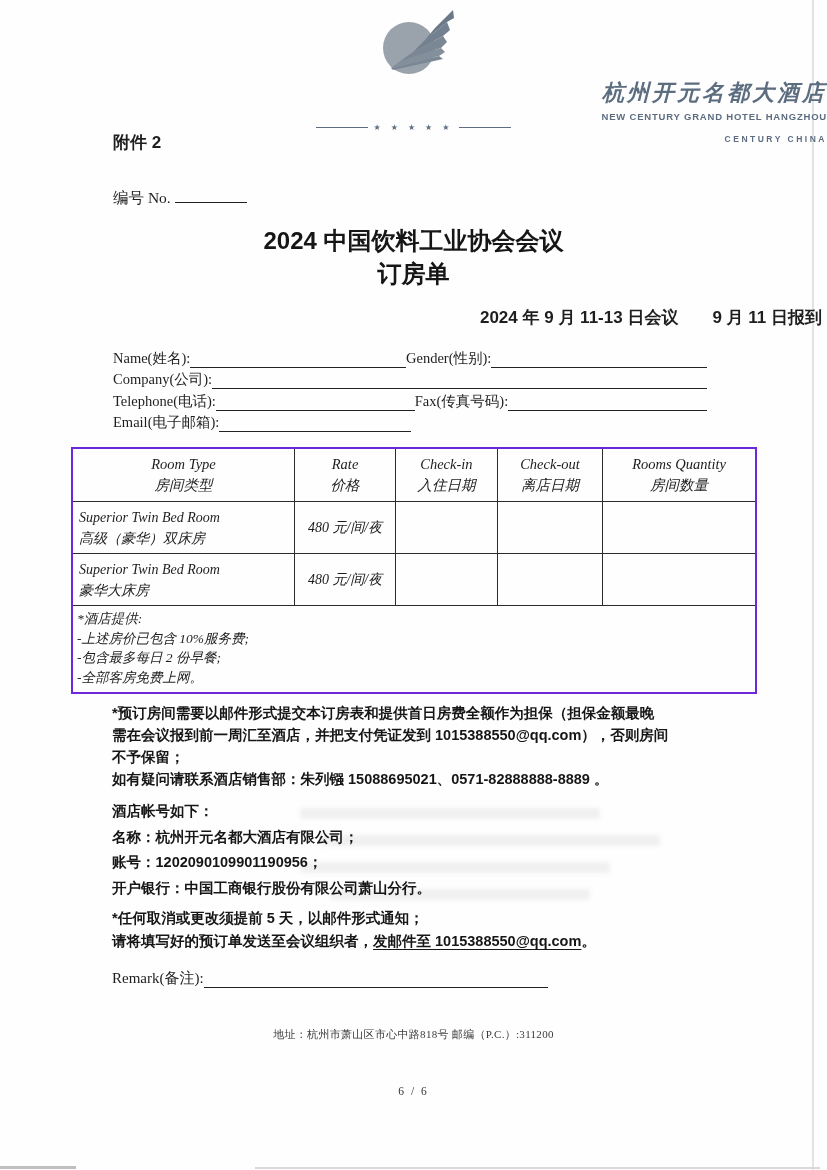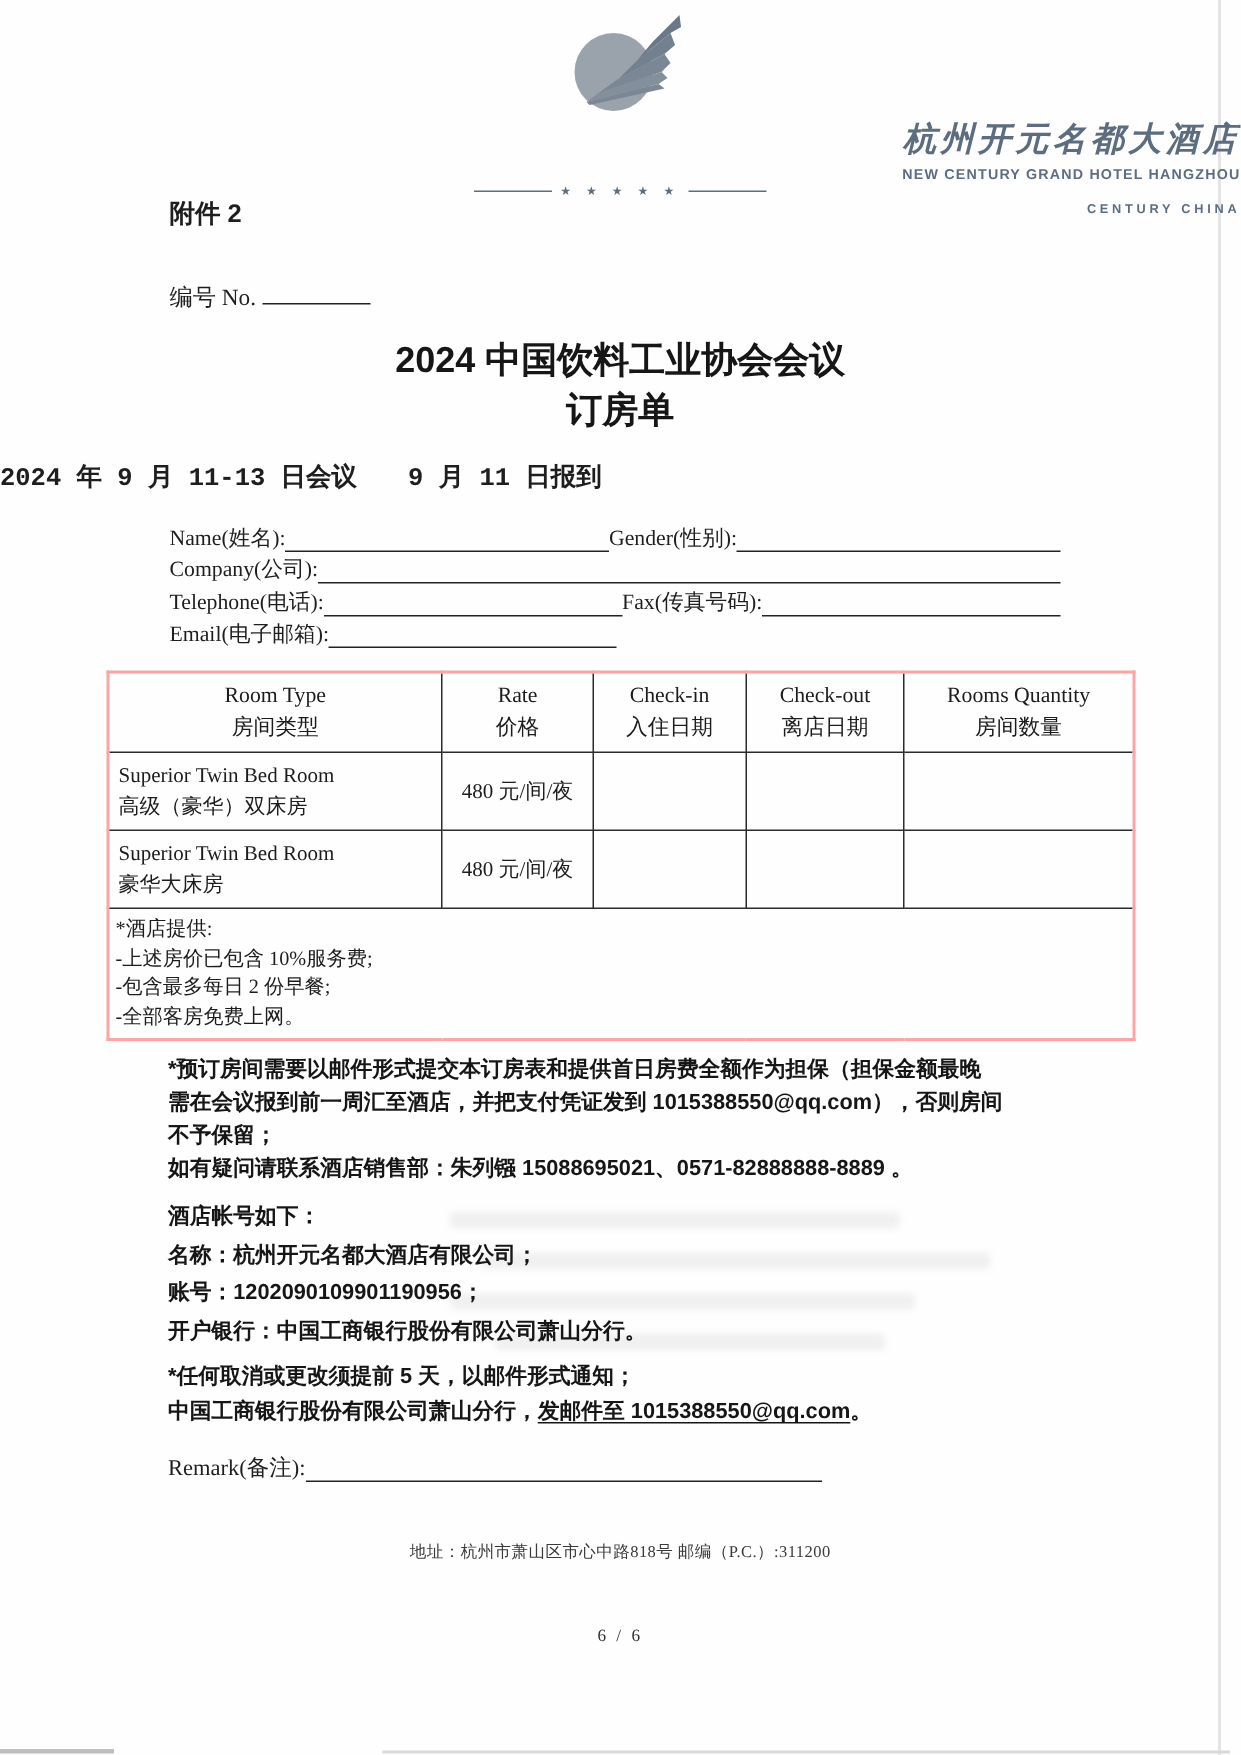--- a/index.html
+++ b/index.html
@@ -28,39 +28,39 @@
   .logo-stars .rule{display:inline-block;width:52px;height:1px;background:#5d6d80;}
   .logo-loc{font-family:"Liberation Sans",sans-serif;font-size:8.5px;font-weight:bold;letter-spacing:2.5px;margin-top:2px;}
 
   .attachment{position:absolute;left:113px;top:131px;font-family:"Liberation Sans",sans-serif;font-weight:bold;font-size:17px;}
   .serial{position:absolute;left:113px;top:188px;font-size:15.5px;}
   .serial .fill{display:inline-block;width:72px;border-bottom:1.5px solid #222;height:14px;}
 
   
   .doc-title{position:absolute;left:0;top:224px;width:827px;text-align:center;
     font-family:"Liberation Sans",sans-serif;font-weight:bold;font-size:24px;line-height:33px;color:#161616;}
-  .doc-subtitle{position:absolute;left:0;top:306px;width:822px;text-align:left;
-    font-family:Liberation Mono, monospace;font-weight:bold;font-size:17px;}
+  .doc-subtitle{position:absolute;left:0;top:306px;width:822px;text-align:right;
+    font-family:Liberation Sans, sans-serif;font-weight:bold;font-size:17px;}
   .doc-subtitle .gap{display:inline-block;width:34px;}
 
   
   .form-block{position:absolute;left:113px;top:347px;width:594px;font-size:14.5px;}
   .form-row{display:flex;align-items:flex-end;height:21.2px;}
   .form-row .lbl{white-space:nowrap;}
   .form-row .fill{flex:1;border-bottom:1px solid #222;height:15px;}
   .form-row .fill-fixed{width:192px;border-bottom:1px solid #222;height:15px;}
 
   
   table.room-table{
     position:absolute;left:71px;top:447px;width:686px;
     border-collapse:collapse;table-layout:fixed;
     font-size:14px;color:#1c1c1c;
   }
   table.room-table th,table.room-table td{border:1px solid #2b2b2b;padding:0 6px;}
-  table.room-table{border:2px solid #fca5a5;}
+  table.room-table{border:2px solid #6d28d9;font-style:italic;}
   th.c1{width:33.7%;} th.c2{width:14.3%;} th.c3{width:14.4%;} th.c4{width:15%;} th.c5{width:22.6%;}
   .hdr-cell{height:52px;text-align:center;font-weight:normal;white-space:pre-line;line-height:21px;font-size:14.5px;}
   .room-cell{height:51px;text-align:left;white-space:pre-line;line-height:21px;}
   .rate-cell{text-align:center;}
   .table-notes{white-space:pre-line;line-height:19.5px;font-size:13.5px;padding:3px 6px 5px 4px !important;}
 
   
   .hei{font-family:"Liberation Sans","DejaVu Sans",sans-serif;font-weight:bold;color:#161616;}
   .booking-notes{position:absolute;left:112px;top:702px;width:616px;font-size:14.5px;line-height:22px;white-space:pre-line;}
   .bank-block{position:absolute;left:112px;top:799px;width:616px;font-size:14.5px;line-height:25.5px;white-space:pre-line;}
@@ -192,21 +192,21 @@
 如有疑问请联系酒店销售部：朱列镪 15088695021、0571-82888888-8889 。</div>
 
 <div class="bank-block hei">酒店帐号如下：
 名称：杭州开元名都大酒店有限公司；
 账号：1202090109901190956；
 开户银行：中国工商银行股份有限公司萧山分行。</div>
 
 <div class="cancel-block hei">
   <div>*任何取消或更改须提前 5 天，以邮件形式通知；</div>
   <div>
-    <span>中国工商银行股份有限公司萧山分行，</span><span class="u">发邮件至 1015388550@qq.com</span><span>。</span>
+    <span>请将填写好的预订单发送至会议组织者，</span><span class="u">发邮件至 1015388550@qq.com</span><span>。</span>
   </div>
 </div>
 
 <div class="remark-row">
   <span>Remark(备注):</span>
   <span class="fill"></span>
 </div>
 
 <div class="addr">地址：杭州市萧山区市心中路818号  邮编（P.C.）:311200</div>
 <div class="page-num">6 / 6</div>

